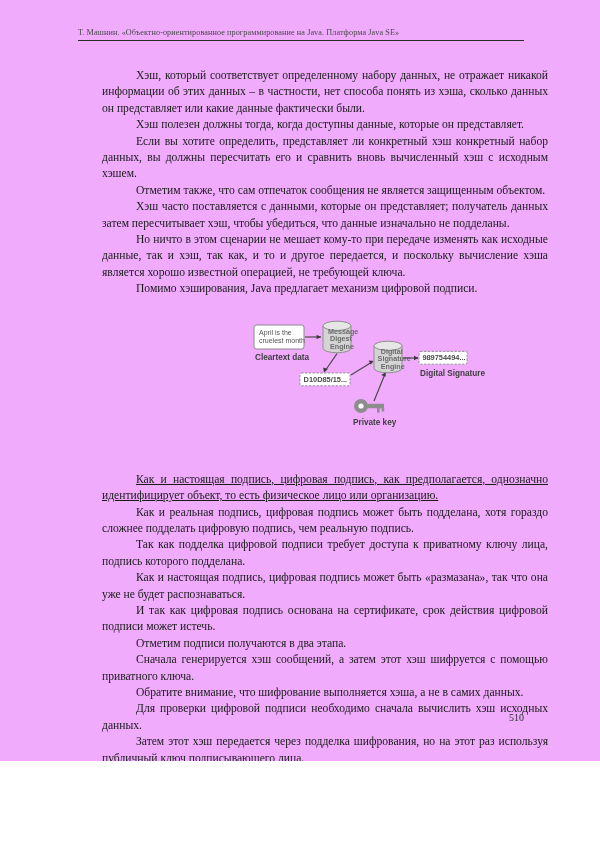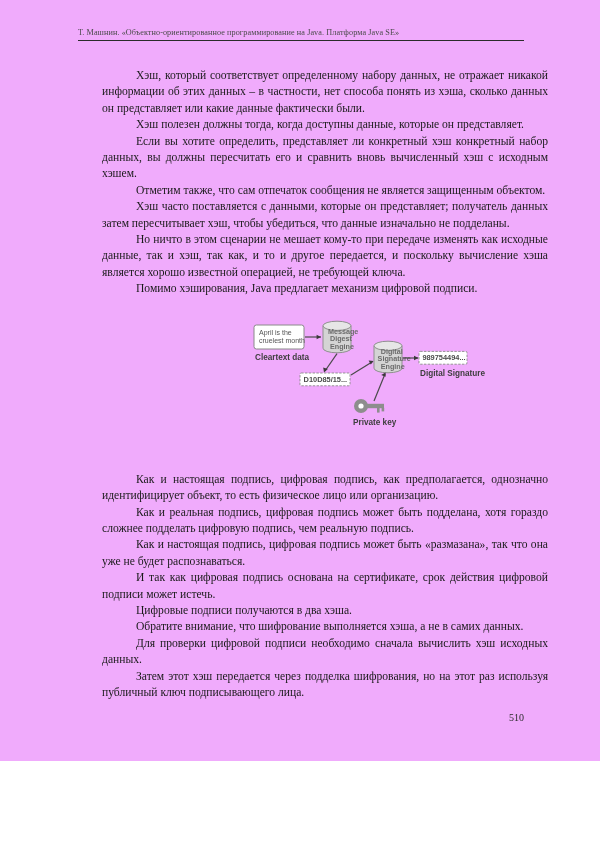--- a/index.html
+++ b/index.html
@@ -59,20 +59,21 @@
   }
   .diagram {
     position: absolute;
     left: 148px;
     top: 6px;
     width: 240px;
     height: 120px;
   }
   .para-after {
     margin-top: 0;
+    text-decoration: underline;
   }
   .page-number {
     position: absolute;
     right: 76px;
     bottom: 38px;
     font-size: 10px;
     color: #2b2b2b;
   }
   svg text {
     font-family: "Liberation Sans", "DejaVu Sans", sans-serif;
@@ -171,23 +172,25 @@
           <rect x="58.5" y="43.4" width="8.5" height="2.2" fill="#8d8d8d"></rect>
           <rect x="63.5" y="45.4" width="1.3" height="2.4" fill="#8d8d8d"></rect>
           <rect x="65.8" y="45.4" width="1.3" height="1.8" fill="#8d8d8d"></rect>
         </g>
         <text class="lbl-bold" x="51.5" y="54">Private key</text>
       </svg>
     </div>
 
     <p class="para para-after">Как и настоящая подпись, цифровая подпись, как предполагается, однозначно идентифицирует объект, то есть физическое лицо или организацию.</p>
     <p class="para">Как и реальная подпись, цифровая подпись может быть подделана, хотя гораздо сложнее подделать цифровую подпись, чем реальную подпись.</p>
+    <p class="para">Так как подделка цифровой подписи требует доступа к приватному ключу лица, подпись которого подделана.</p>
     <p class="para">Как и настоящая подпись, цифровая подпись может быть «размазана», так что она уже не будет распознаваться.</p>
     <p class="para">И так как цифровая подпись основана на сертификате, срок действия цифровой подписи может истечь.</p>
-    <p class="para">Цифровые подписи получаются в два хэша.</p>
+    <p class="para">Отметим подписи получаются в два этапа.</p>
+    <p class="para">Сначала генерируется хэш сообщений, а затем этот хэш шифруется с помощью приватного ключа.</p>
     <p class="para">Обратите внимание, что шифрование выполняется хэша, а не в самих данных.</p>
     <p class="para">Для проверки цифровой подписи необходимо сначала вычислить хэш исходных данных.</p>
     <p class="para">Затем этот хэш передается через подделка шифрования, но на этот раз используя публичный ключ подписывающего лица.</p>
 
   </div>
 
   <div class="page-number">510</div>
 
 </div>
 

